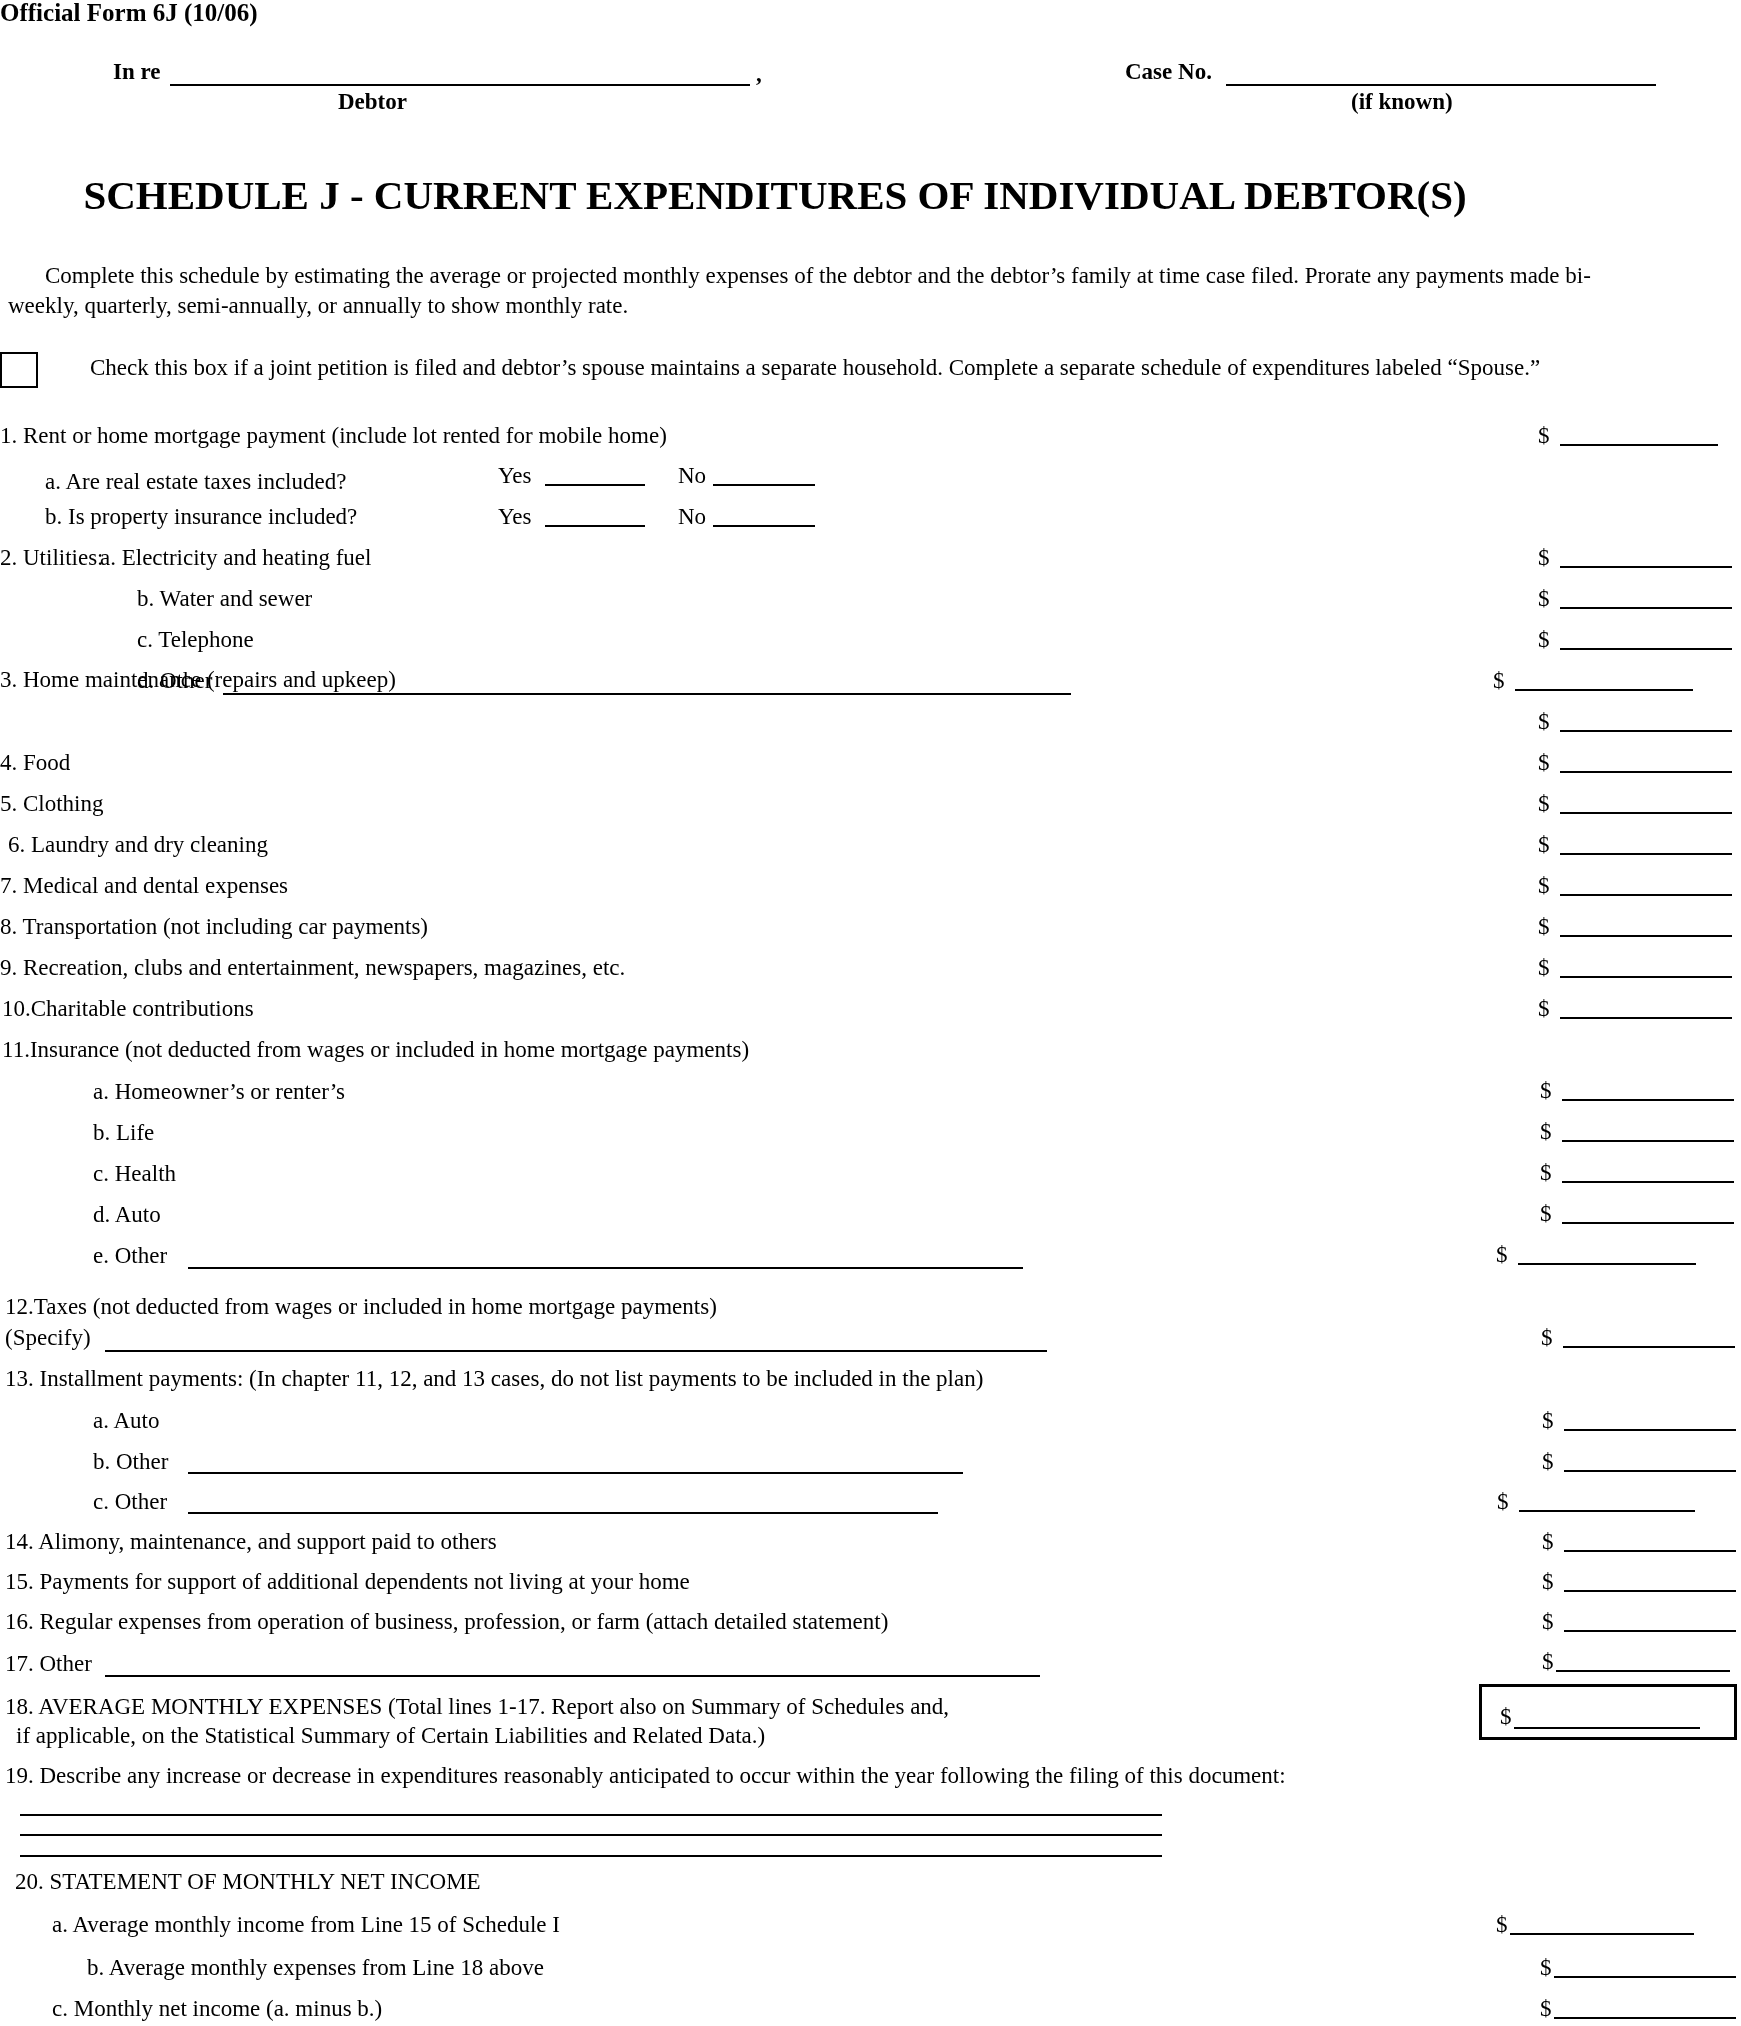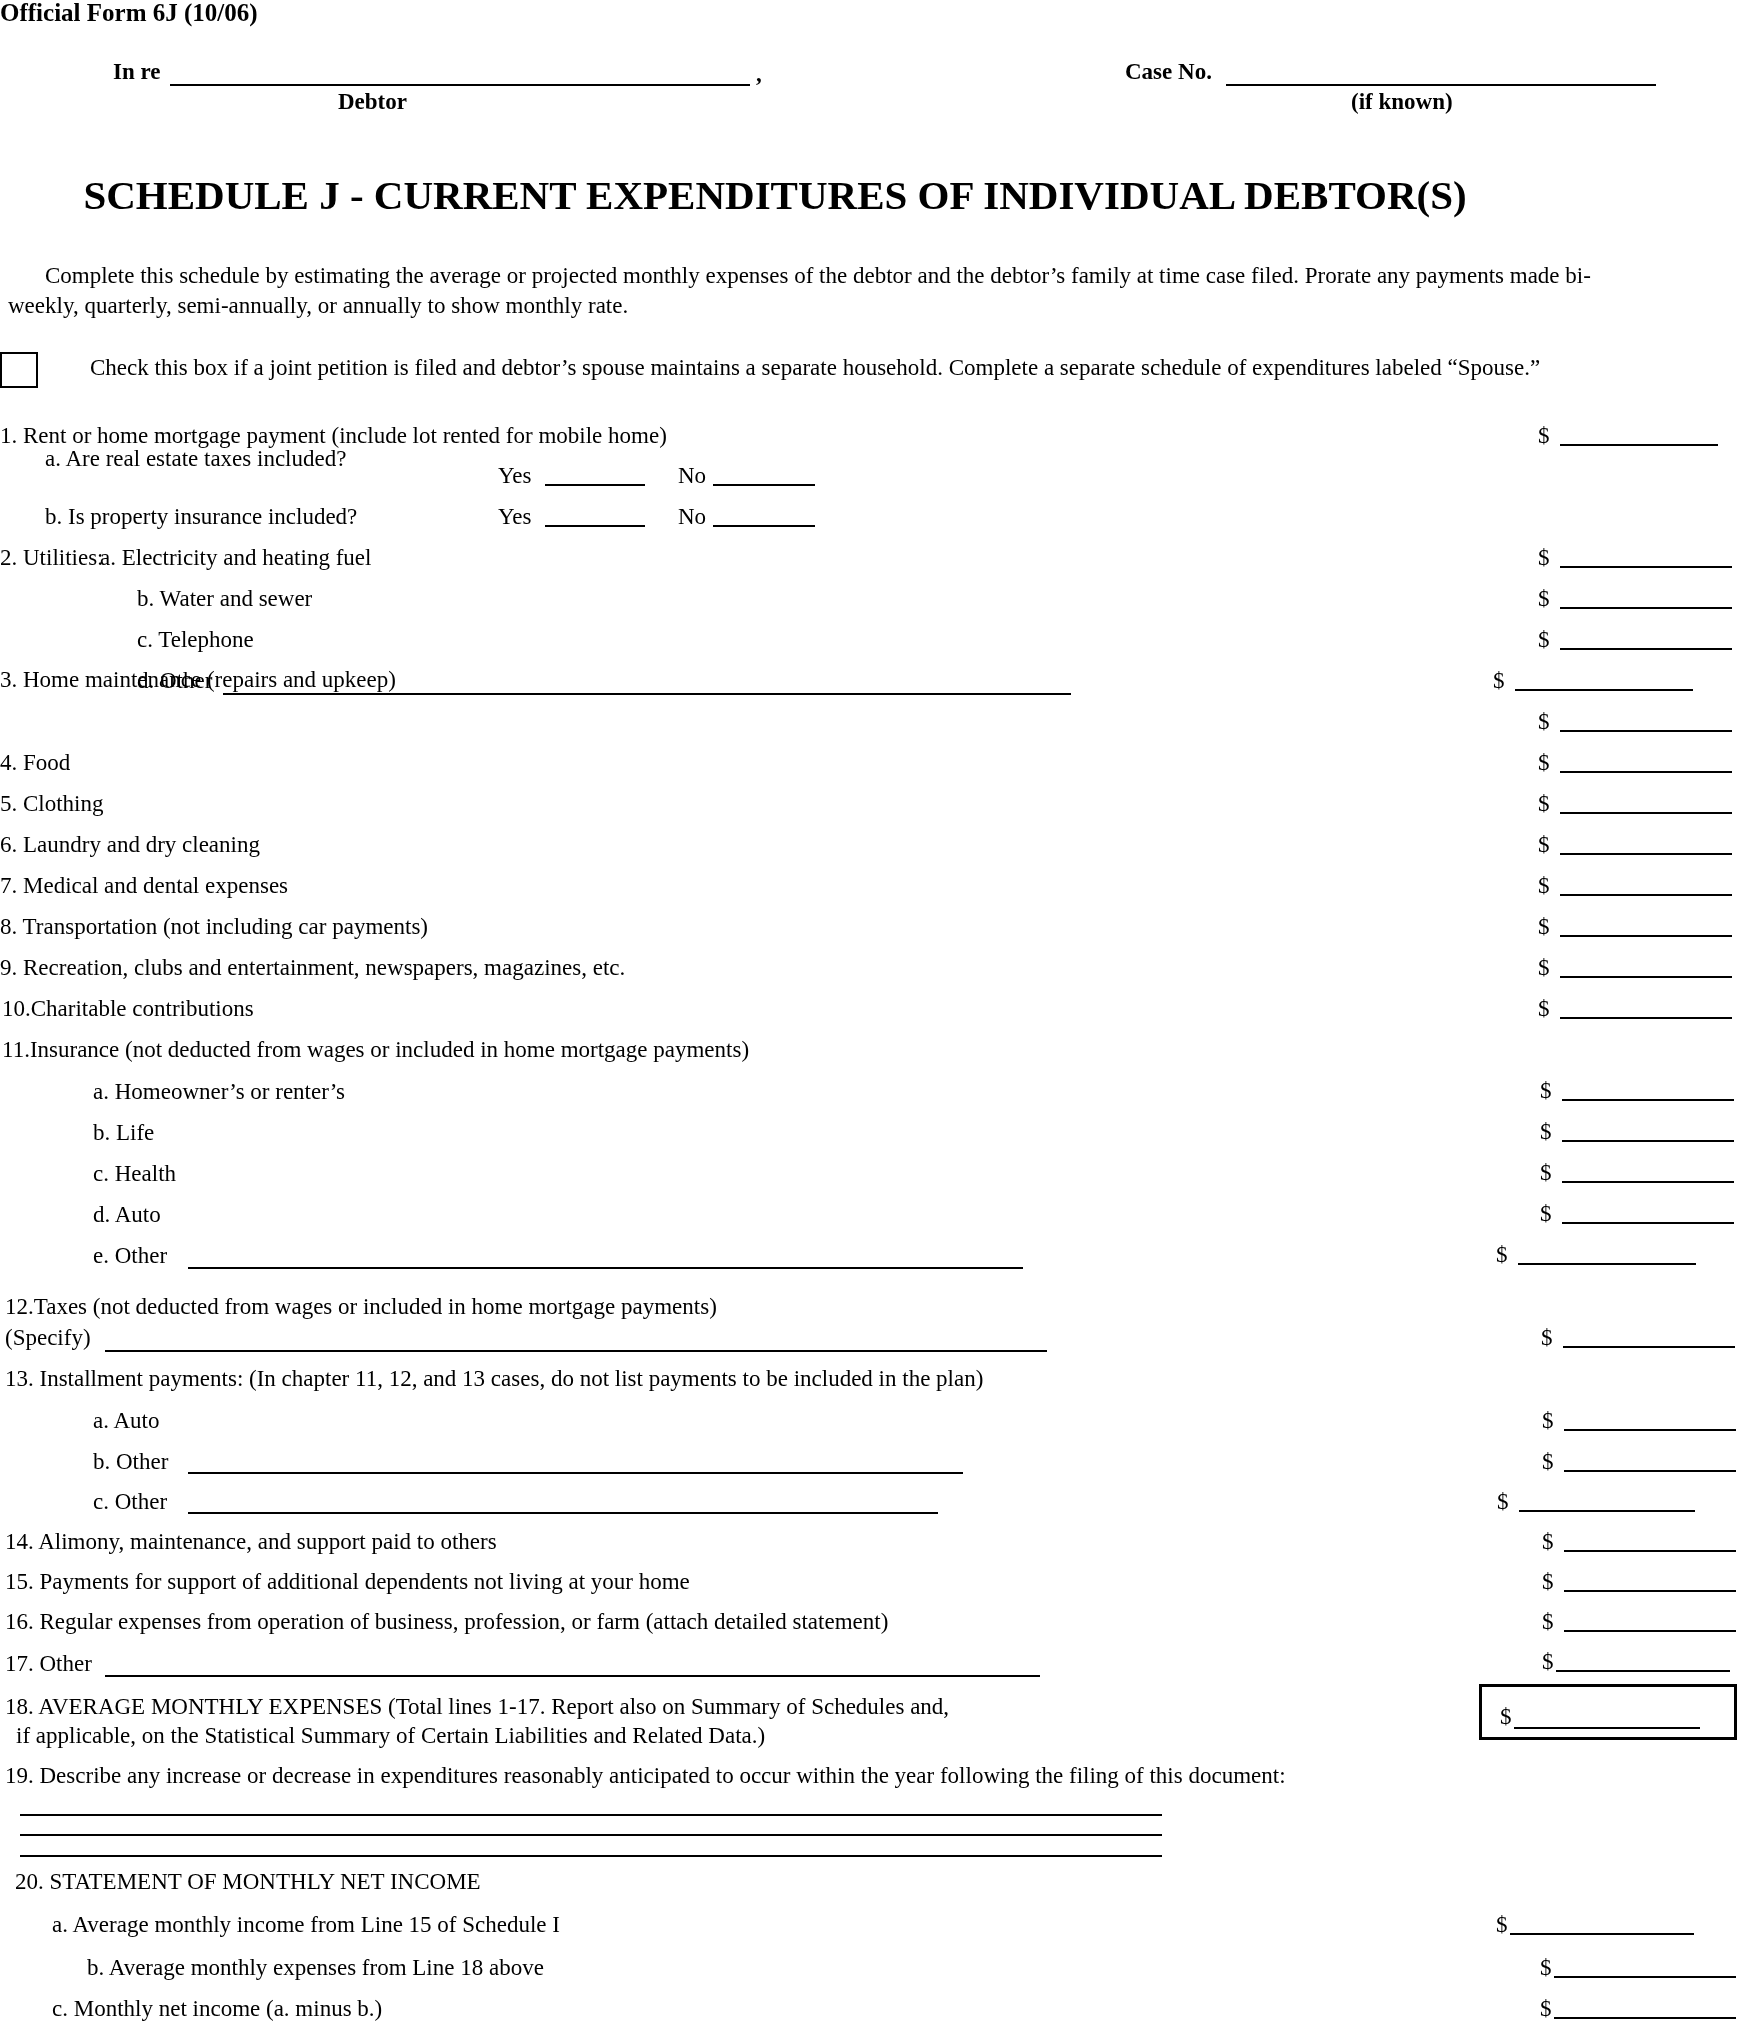--- a/index.html
+++ b/index.html
@@ -35,21 +35,21 @@
 
 <div class="abs" style="left:0;top:352px;width:38px;height:36px;border:2px solid #000;box-sizing:border-box;"></div>
 <div class="abs t" style="left:90px;top:354px;">Check this box if a joint petition is filed and debtor’s spouse maintains a separate household.  Complete a separate schedule of expenditures labeled “Spouse.”</div>
 
 <div class="abs t" style="left:0;top:422px;">1. Rent or home mortgage payment (include lot rented for mobile home)</div>
 <div class="amt" style="left:1538px;top:422px;width:180px;">
     <span class="sym">$</span>
     <span class="line"></span>
   </div>
 
-<div class="abs t" style="left:45px;top:445px;text-align:right;">a. Are real estate taxes included?</div>
+<div class="abs t" style="left:45px;top:468px;text-align:right;">a. Are real estate taxes included?</div>
 <div class="abs t" style="left:498px;top:462px;">Yes</div>
 <div class="ul" style="left:545px;top:484px;width:100px;"></div>
 <div class="abs t" style="left:678px;top:462px;">No</div>
 <div class="ul" style="left:713px;top:484px;width:102px;"></div>
 
 <div class="abs t" style="left:45px;top:503px;">b. Is property insurance included?</div>
 <div class="abs t" style="left:498px;top:503px;">Yes</div>
 <div class="ul" style="left:545px;top:525px;width:100px;"></div>
 <div class="abs t" style="left:678px;top:503px;">No</div>
 <div class="ul" style="left:713px;top:525px;width:102px;"></div>
@@ -91,21 +91,21 @@
     <span class="sym">$</span>
     <span class="line"></span>
   </div>
 
 <div class="abs t" style="left:0;top:790px;">5. Clothing</div>
 <div class="amt" style="left:1538px;top:790px;width:194px;">
     <span class="sym">$</span>
     <span class="line"></span>
   </div>
 
-<div class="abs t" style="left:0;top:831px;">6. Laundry and dry cleaning</div>
+<div class="abs t" style="left:8px;top:831px;">6. Laundry and dry cleaning</div>
 <div class="amt" style="left:1538px;top:831px;width:194px;">
     <span class="sym">$</span>
     <span class="line"></span>
   </div>
 
 <div class="abs t" style="left:0;top:872px;">7. Medical and dental expenses</div>
 <div class="amt" style="left:1538px;top:872px;width:194px;">
     <span class="sym">$</span>
     <span class="line"></span>
   </div>

